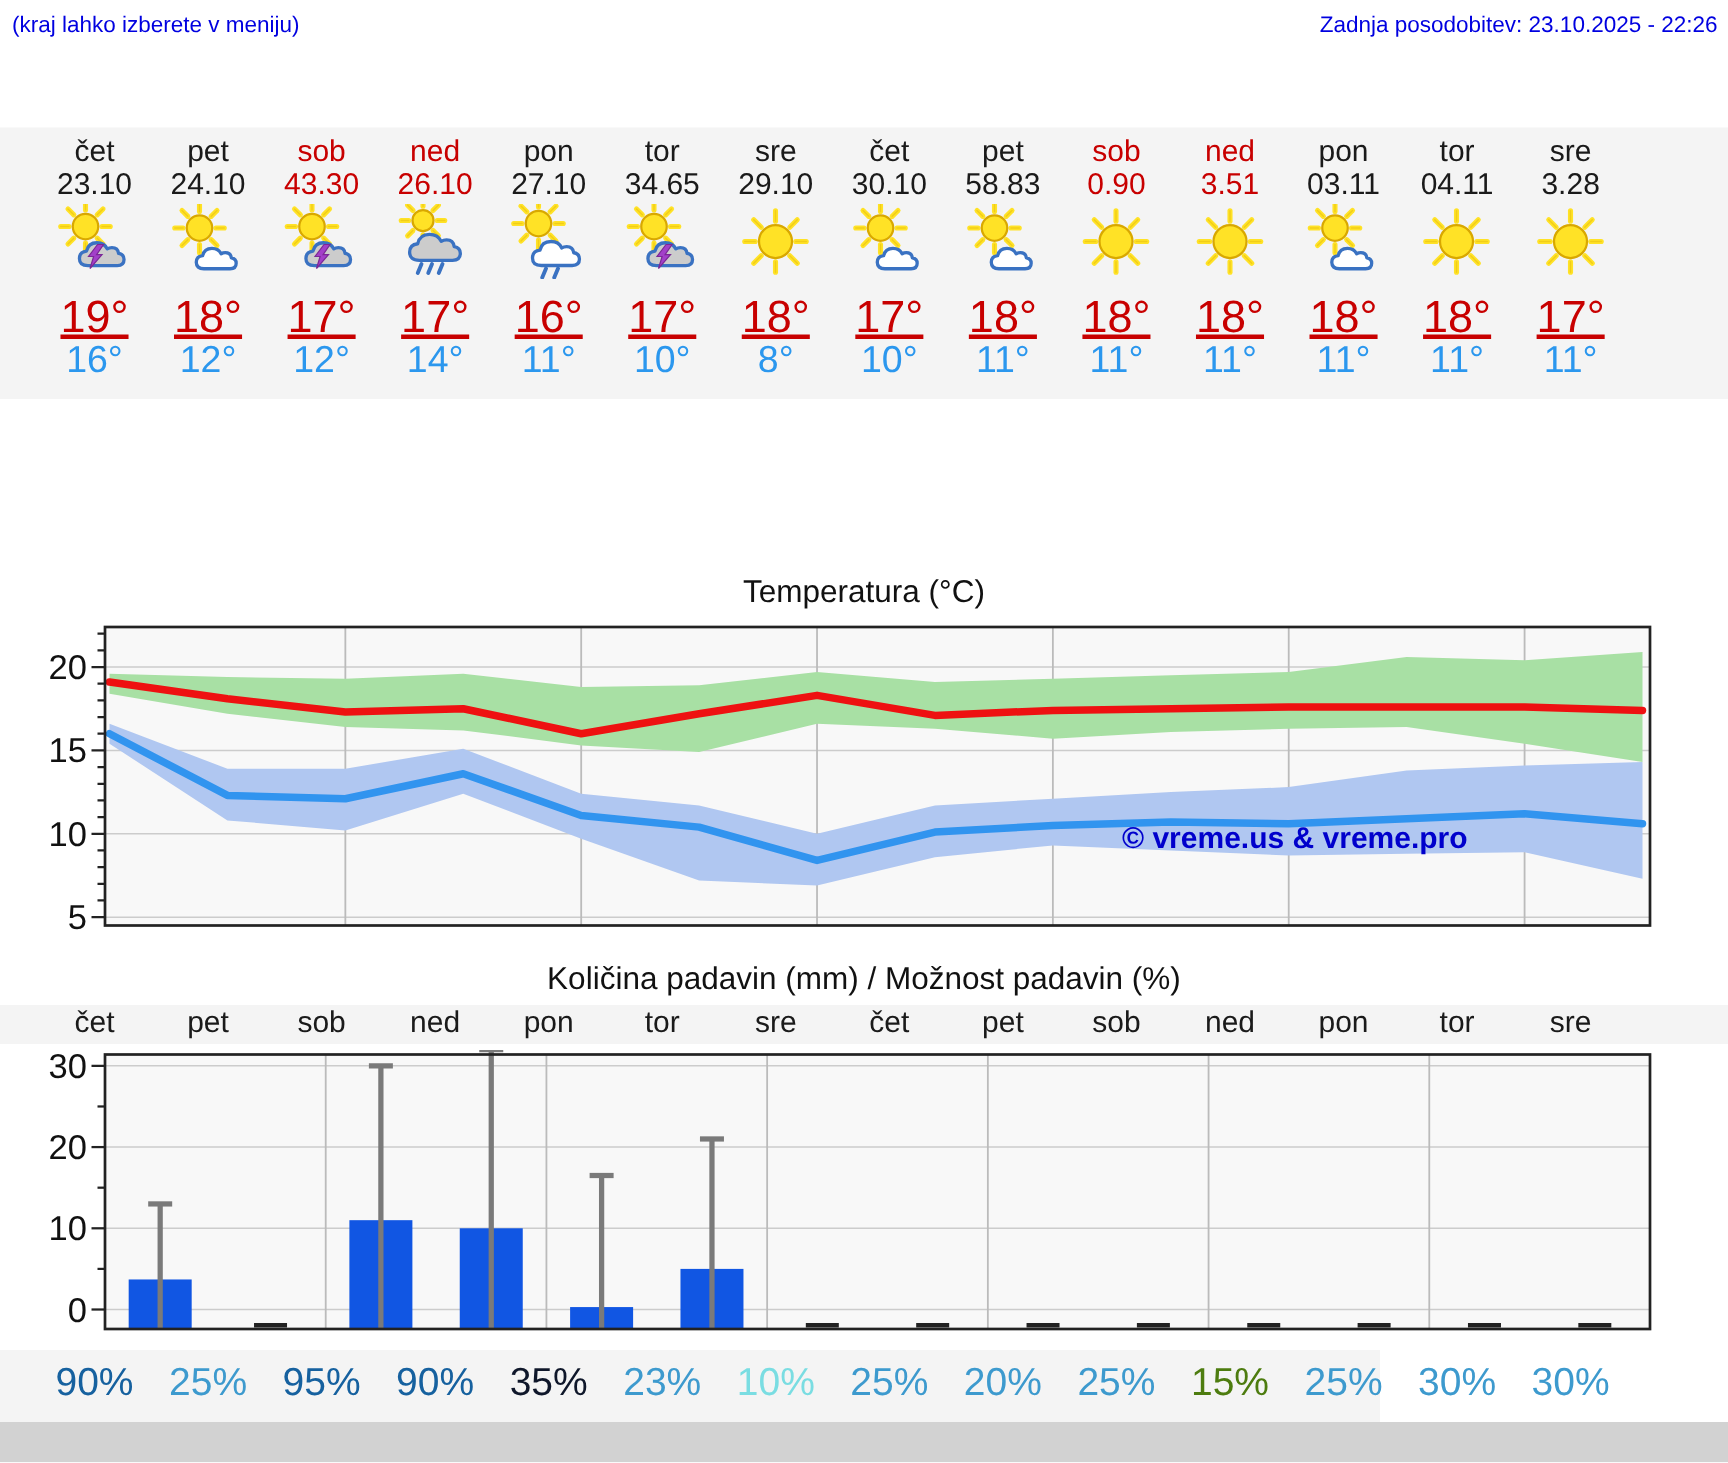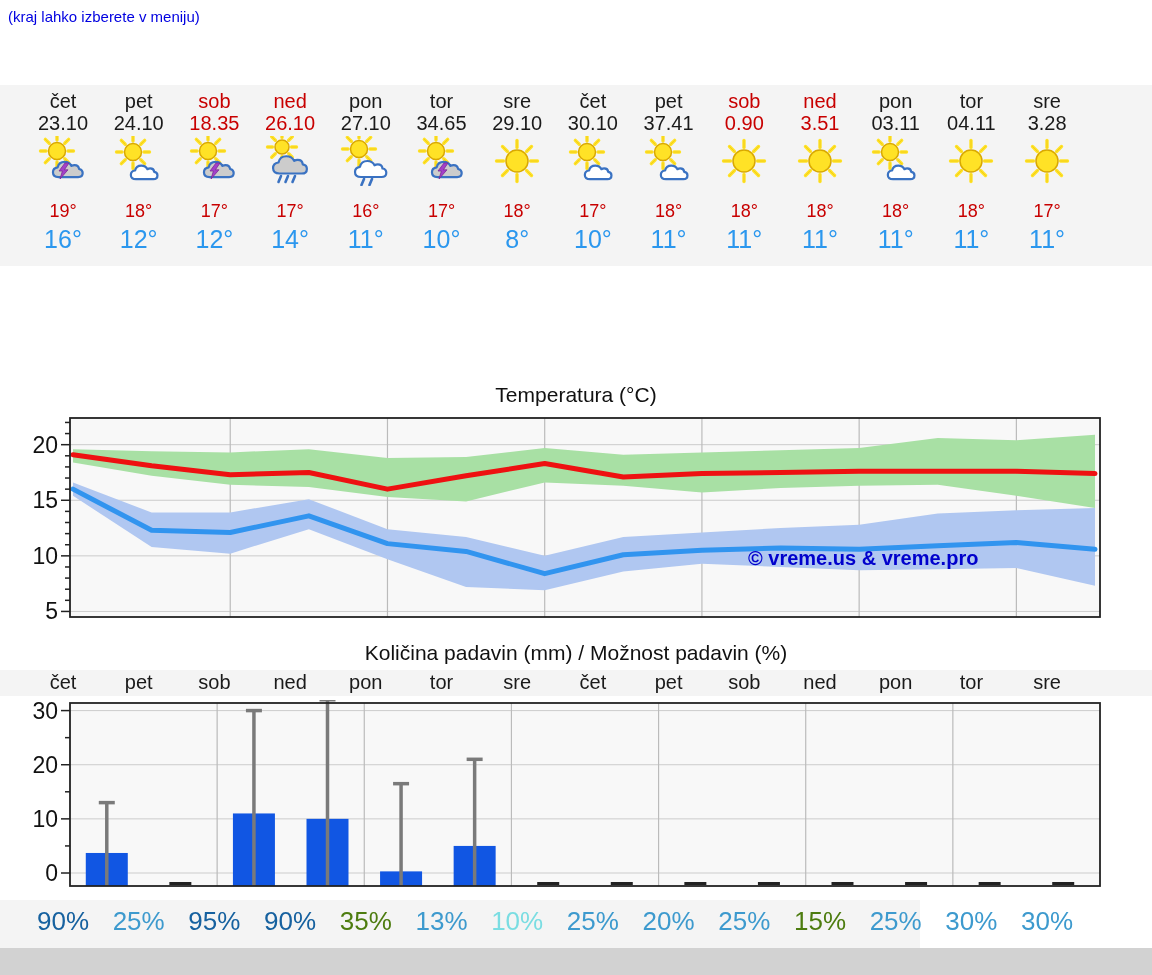--- a/index.html
+++ b/index.html
@@ -5,38 +5,39 @@
   html,body{margin:0;padding:0;background:#fff;}
   .page{position:relative;width:1152px;height:975px;background:#ffffff;
         font-family:"Liberation Sans","DejaVu Sans",sans-serif;overflow:hidden;}
   .hdr-note{position:absolute;left:8px;top:8px;font-size:15px;}
   .hdr-title{position:absolute;left:0;top:14px;width:990px;text-align:center;font-size:23px;}
   .hdr-upd{position:absolute;right:7px;top:8px;font-size:15px;}
   .strip{position:absolute;left:0;top:85px;width:1152px;height:181px;background:#f4f4f4;}
   .col{position:absolute;top:5px;width:78px;text-align:center;}
   .dname,.ddate{font-size:20px;line-height:22px;color:#1a1a1a;}
   .icon{margin-top:2px;}
-  .hi{font-size:18px;line-height:28px;margin-top:7px;}
+  .hi{font-size:30px;line-height:28px;margin-top:7px;text-decoration:underline;}
   .lo{font-size:25px;line-height:29px;}
   .chart-title{position:absolute;left:0;width:1152px;text-align:center;font-size:21px;color:#111;}
   #tempTitle{top:383px;}
   #precipTitle{top:641px;}
   #tempChart{position:absolute;left:0;top:415px;}
   #precipDays{position:absolute;left:0;top:670px;width:1152px;height:26px;background:#f4f4f4;}
   .plab{position:absolute;top:1px;font-size:20px;color:#1a1a1a;transform:translateX(-50%);}
   #precipChart{position:absolute;left:0;top:700px;}
   .pct-band{position:absolute;left:0;top:900px;width:920px;height:48px;background:#f4f4f4;}
   .pct{position:absolute;top:6px;font-size:26px;transform:translateX(-50%);}
   .footer-bar{position:absolute;left:0;top:948px;width:1152px;height:27px;background:#d2d2d2;}
 </style>
 </head>
 <body>
 
 <div class="page">
   <div class="hdr-note" style="color: rgb(0, 0, 224);">(kraj lahko izberete v meniju)</div>
+  <div class="hdr-upd" style="color: rgb(0, 0, 224);">Zadnja posodobitev: 23.10.2025 - 22:26</div>
 
   <div class="strip" id="strip">
       <div class="col" style="left: 24px;"><div class="dname">čet</div><div class="ddate">23.10</div><svg width="52" height="50" class="icon">
           <line x1="31" y1="15" x2="36.5" y2="15" stroke="#ffe226" stroke-width="3.4" stroke-linecap="round"></line>
           <line x1="31" y1="15" x2="36.5" y2="15" stroke="#d9a800" stroke-width="1" stroke-linecap="round" opacity="0.35"></line>
           <line x1="27.77817459305202" y1="22.77817459305202" x2="31.667261889578036" y2="26.667261889578032" stroke="#ffe226" stroke-width="3.4" stroke-linecap="round"></line>
           <line x1="27.77817459305202" y1="22.77817459305202" x2="31.667261889578036" y2="26.667261889578032" stroke="#d9a800" stroke-width="1" stroke-linecap="round" opacity="0.35"></line>
           <line x1="20" y1="26" x2="20" y2="31.5" stroke="#ffe226" stroke-width="3.4" stroke-linecap="round"></line>
           <line x1="20" y1="26" x2="20" y2="31.5" stroke="#d9a800" stroke-width="1" stroke-linecap="round" opacity="0.35"></line>
           <line x1="12.221825406947978" y1="22.77817459305202" x2="8.332738110421968" y2="26.667261889578036" stroke="#ffe226" stroke-width="3.4" stroke-linecap="round"></line>
@@ -66,21 +67,21 @@
           <line x1="9" y1="16" x2="3.5" y2="16.000000000000004" stroke="#d9a800" stroke-width="1" stroke-linecap="round" opacity="0.35"></line>
           <line x1="12.221825406947975" y1="8.221825406947978" x2="8.332738110421964" y2="4.3327381104219675" stroke="#ffe226" stroke-width="3.4" stroke-linecap="round"></line>
           <line x1="12.221825406947975" y1="8.221825406947978" x2="8.332738110421964" y2="4.3327381104219675" stroke="#d9a800" stroke-width="1" stroke-linecap="round" opacity="0.35"></line>
           <line x1="19.999999999999996" y1="5" x2="19.999999999999996" y2="-0.5" stroke="#ffe226" stroke-width="3.4" stroke-linecap="round"></line>
           <line x1="19.999999999999996" y1="5" x2="19.999999999999996" y2="-0.5" stroke="#d9a800" stroke-width="1" stroke-linecap="round" opacity="0.35"></line>
           <line x1="27.77817459305202" y1="8.221825406947975" x2="31.66726188957803" y2="4.332738110421964" stroke="#ffe226" stroke-width="3.4" stroke-linecap="round"></line>
           <line x1="27.77817459305202" y1="8.221825406947975" x2="31.66726188957803" y2="4.332738110421964" stroke="#d9a800" stroke-width="1" stroke-linecap="round" opacity="0.35"></line>
           <circle cx="20" cy="16" r="8.5" fill="#ffe226" stroke="#d9a800" stroke-width="1.5"></circle>
           <path d="M7 19 Q1 19 1 14 Q1 9.4 6 8.8 Q7.2 3 13.3 3 Q18.5 3 20.5 7.3 Q21.9 6.4 23.8 6.4 Q28 6.4 28.5 10.5 Q32.3 11.1 32.3 14.7 Q32.3 19 27.5 19 Z" transform="translate(17 27) scale(0.85)" fill="#ffffff" stroke="#3a72c2" stroke-width="2.59" stroke-linejoin="round"></path>
         </svg><div class="hi" style="color: rgb(200, 0, 0);">18°</div><div class="lo" style="color: rgb(43, 151, 238);">12°</div></div>
-      <div class="col" style="left: 175.4px;"><div class="dname" style="color: rgb(200, 0, 0);">sob</div><div class="ddate" style="color: rgb(200, 0, 0);">18.35</div><svg width="52" height="50" class="icon">
+      <div class="col" style="left: 175.4px;"><div class="dname" style="color: rgb(200, 0, 0);">sob</div><div class="ddate" style="color: rgb(200, 0, 0);">43.30</div><svg width="52" height="50" class="icon">
           <line x1="31" y1="15" x2="36.5" y2="15" stroke="#ffe226" stroke-width="3.4" stroke-linecap="round"></line>
           <line x1="31" y1="15" x2="36.5" y2="15" stroke="#d9a800" stroke-width="1" stroke-linecap="round" opacity="0.35"></line>
           <line x1="27.77817459305202" y1="22.77817459305202" x2="31.667261889578036" y2="26.667261889578032" stroke="#ffe226" stroke-width="3.4" stroke-linecap="round"></line>
           <line x1="27.77817459305202" y1="22.77817459305202" x2="31.667261889578036" y2="26.667261889578032" stroke="#d9a800" stroke-width="1" stroke-linecap="round" opacity="0.35"></line>
           <line x1="20" y1="26" x2="20" y2="31.5" stroke="#ffe226" stroke-width="3.4" stroke-linecap="round"></line>
           <line x1="20" y1="26" x2="20" y2="31.5" stroke="#d9a800" stroke-width="1" stroke-linecap="round" opacity="0.35"></line>
           <line x1="12.221825406947978" y1="22.77817459305202" x2="8.332738110421968" y2="26.667261889578036" stroke="#ffe226" stroke-width="3.4" stroke-linecap="round"></line>
           <line x1="12.221825406947978" y1="22.77817459305202" x2="8.332738110421968" y2="26.667261889578036" stroke="#d9a800" stroke-width="1" stroke-linecap="round" opacity="0.35"></line>
           <line x1="9" y1="15.000000000000002" x2="3.5" y2="15.000000000000002" stroke="#ffe226" stroke-width="3.4" stroke-linecap="round"></line>
           <line x1="9" y1="15.000000000000002" x2="3.5" y2="15.000000000000002" stroke="#d9a800" stroke-width="1" stroke-linecap="round" opacity="0.35"></line>
@@ -192,21 +193,21 @@
           <line x1="9" y1="16" x2="3.5" y2="16.000000000000004" stroke="#d9a800" stroke-width="1" stroke-linecap="round" opacity="0.35"></line>
           <line x1="12.221825406947975" y1="8.221825406947978" x2="8.332738110421964" y2="4.3327381104219675" stroke="#ffe226" stroke-width="3.4" stroke-linecap="round"></line>
           <line x1="12.221825406947975" y1="8.221825406947978" x2="8.332738110421964" y2="4.3327381104219675" stroke="#d9a800" stroke-width="1" stroke-linecap="round" opacity="0.35"></line>
           <line x1="19.999999999999996" y1="5" x2="19.999999999999996" y2="-0.5" stroke="#ffe226" stroke-width="3.4" stroke-linecap="round"></line>
           <line x1="19.999999999999996" y1="5" x2="19.999999999999996" y2="-0.5" stroke="#d9a800" stroke-width="1" stroke-linecap="round" opacity="0.35"></line>
           <line x1="27.77817459305202" y1="8.221825406947975" x2="31.66726188957803" y2="4.332738110421964" stroke="#ffe226" stroke-width="3.4" stroke-linecap="round"></line>
           <line x1="27.77817459305202" y1="8.221825406947975" x2="31.66726188957803" y2="4.332738110421964" stroke="#d9a800" stroke-width="1" stroke-linecap="round" opacity="0.35"></line>
           <circle cx="20" cy="16" r="8.5" fill="#ffe226" stroke="#d9a800" stroke-width="1.5"></circle>
           <path d="M7 19 Q1 19 1 14 Q1 9.4 6 8.8 Q7.2 3 13.3 3 Q18.5 3 20.5 7.3 Q21.9 6.4 23.8 6.4 Q28 6.4 28.5 10.5 Q32.3 11.1 32.3 14.7 Q32.3 19 27.5 19 Z" transform="translate(17 27) scale(0.85)" fill="#ffffff" stroke="#3a72c2" stroke-width="2.59" stroke-linejoin="round"></path>
         </svg><div class="hi" style="color: rgb(200, 0, 0);">17°</div><div class="lo" style="color: rgb(43, 151, 238);">10°</div></div>
-      <div class="col" style="left: 629.6px;"><div class="dname">pet</div><div class="ddate">37.41</div><svg width="52" height="50" class="icon">
+      <div class="col" style="left: 629.6px;"><div class="dname">pet</div><div class="ddate">58.83</div><svg width="52" height="50" class="icon">
           <line x1="31" y1="16" x2="36.5" y2="16" stroke="#ffe226" stroke-width="3.4" stroke-linecap="round"></line>
           <line x1="31" y1="16" x2="36.5" y2="16" stroke="#d9a800" stroke-width="1" stroke-linecap="round" opacity="0.35"></line>
           <line x1="27.77817459305202" y1="23.77817459305202" x2="31.667261889578036" y2="27.667261889578032" stroke="#ffe226" stroke-width="3.4" stroke-linecap="round"></line>
           <line x1="27.77817459305202" y1="23.77817459305202" x2="31.667261889578036" y2="27.667261889578032" stroke="#d9a800" stroke-width="1" stroke-linecap="round" opacity="0.35"></line>
           <line x1="20" y1="27" x2="20" y2="32.5" stroke="#ffe226" stroke-width="3.4" stroke-linecap="round"></line>
           <line x1="20" y1="27" x2="20" y2="32.5" stroke="#d9a800" stroke-width="1" stroke-linecap="round" opacity="0.35"></line>
           <line x1="12.221825406947978" y1="23.77817459305202" x2="8.332738110421968" y2="27.667261889578036" stroke="#ffe226" stroke-width="3.4" stroke-linecap="round"></line>
           <line x1="12.221825406947978" y1="23.77817459305202" x2="8.332738110421968" y2="27.667261889578036" stroke="#d9a800" stroke-width="1" stroke-linecap="round" opacity="0.35"></line>
           <line x1="9" y1="16" x2="3.5" y2="16.000000000000004" stroke="#ffe226" stroke-width="3.4" stroke-linecap="round"></line>
           <line x1="9" y1="16" x2="3.5" y2="16.000000000000004" stroke="#d9a800" stroke-width="1" stroke-linecap="round" opacity="0.35"></line>
@@ -425,22 +426,22 @@
       <text x="58" y="72.72189349112425" font-size="23" fill="#111" text-anchor="end">20</text>
       <text x="58" y="18.57988165680473" font-size="23" fill="#111" text-anchor="end">30</text>
       <rect x="70" y="3" width="1030" height="183" fill="none" stroke="#222" stroke-width="1.8"></rect>
     </svg>
 
   <div class="pct-band" id="pctRow">
       <span class="pct" style="left: 63px; color: rgb(22, 97, 159);">90%</span>
       <span class="pct" style="left: 138.7px; color: rgb(61, 154, 206);">25%</span>
       <span class="pct" style="left: 214.4px; color: rgb(22, 97, 159);">95%</span>
       <span class="pct" style="left: 290.1px; color: rgb(22, 97, 159);">90%</span>
-      <span class="pct" style="left: 365.8px; color: #4d7c0f;">35%</span>
-      <span class="pct" style="left: 441.5px; color: rgb(61, 154, 206);">13%</span>
+      <span class="pct" style="left: 365.8px; color: #0f172a;">35%</span>
+      <span class="pct" style="left: 441.5px; color: rgb(61, 154, 206);">23%</span>
       <span class="pct" style="left: 517.2px; color: rgb(122, 221, 226);">10%</span>
       <span class="pct" style="left: 592.9px; color: rgb(61, 154, 206);">25%</span>
       <span class="pct" style="left: 668.6px; color: rgb(61, 154, 206);">20%</span>
       <span class="pct" style="left: 744.3px; color: rgb(61, 154, 206);">25%</span>
       <span class="pct" style="left: 820px; color: #4d7c0f;">15%</span>
       <span class="pct" style="left: 895.7px; color: rgb(61, 154, 206);">25%</span>
       <span class="pct" style="left: 971.4px; color: rgb(61, 154, 206);">30%</span>
       <span class="pct" style="left: 1047.1px; color: rgb(61, 154, 206);">30%</span>
     </div>
   <div class="footer-bar"></div>

